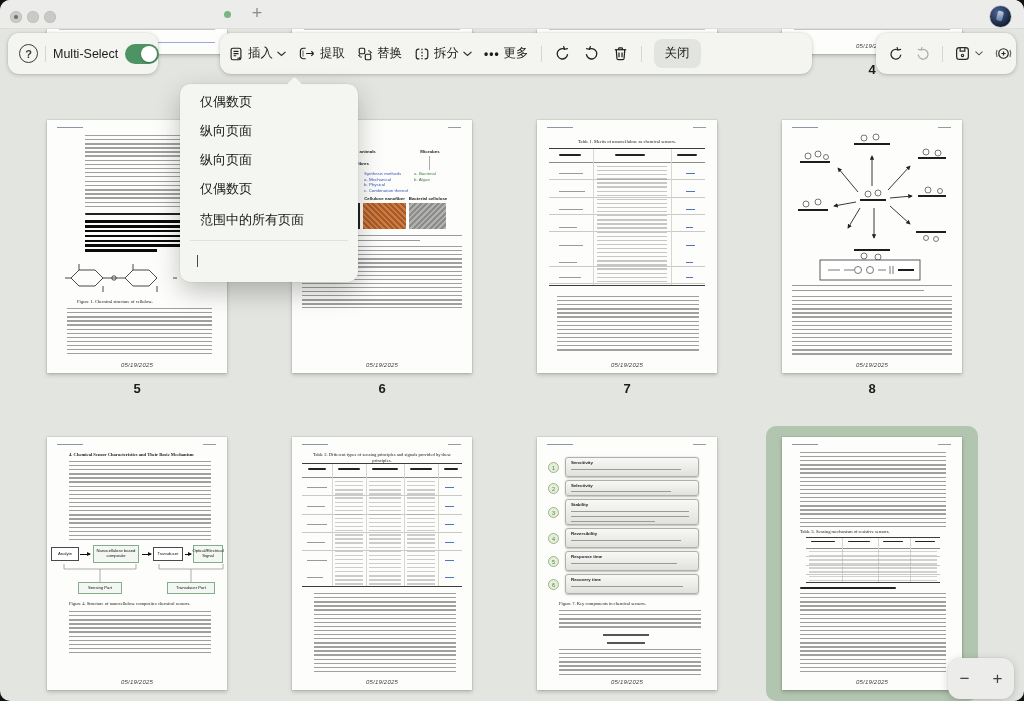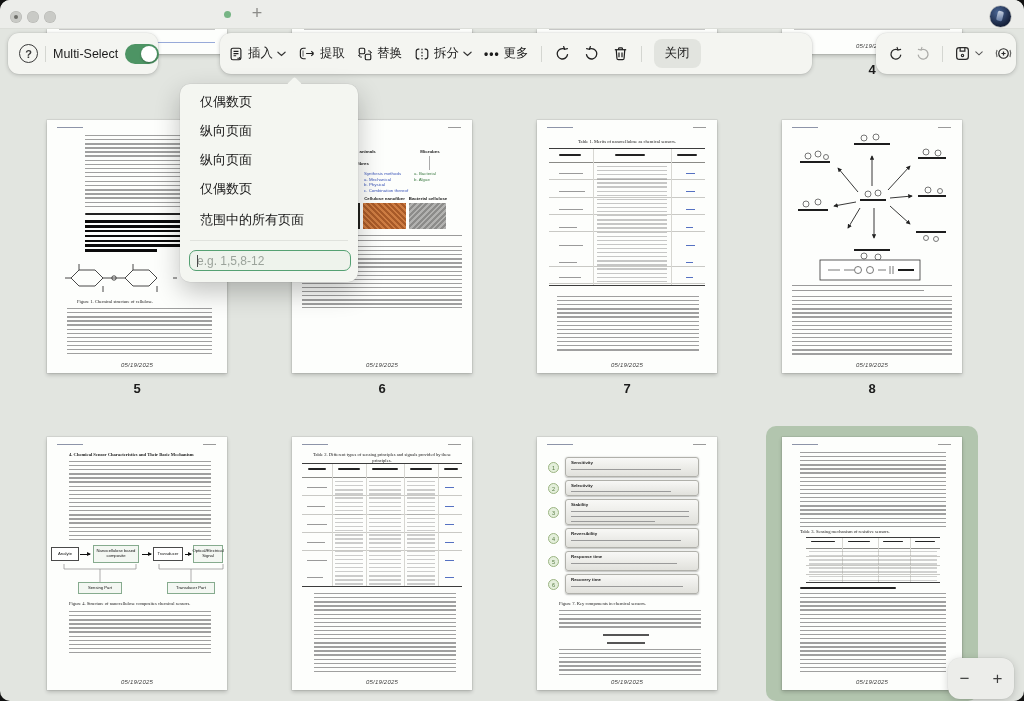--- a/index.html
+++ b/index.html
@@ -500,21 +500,20 @@
   </div>
 
   <div id="menu">
     <div class="caret"></div>
     <div class="mi" style="top:9px">仅偶数页</div>
     <div class="mi" style="top:38px">纵向页面</div>
     <div class="mi" style="top:67px">纵向页面</div>
     <div class="mi" style="top:96px">仅偶数页</div>
     <div class="mi" style="top:127px">范围中的所有页面</div>
     <div id="mdiv"></div>
-    <input id="minput" type="text" placeholder="e.g. 1,5,8-12" style="">
     <div id="mcaret"></div>
   </div>
 
   <div id="zoom">
     <span>−</span>
     <span>+</span>
   </div>
 
   <div id="titlebar">
     <div class="tl" style="left:10px">

